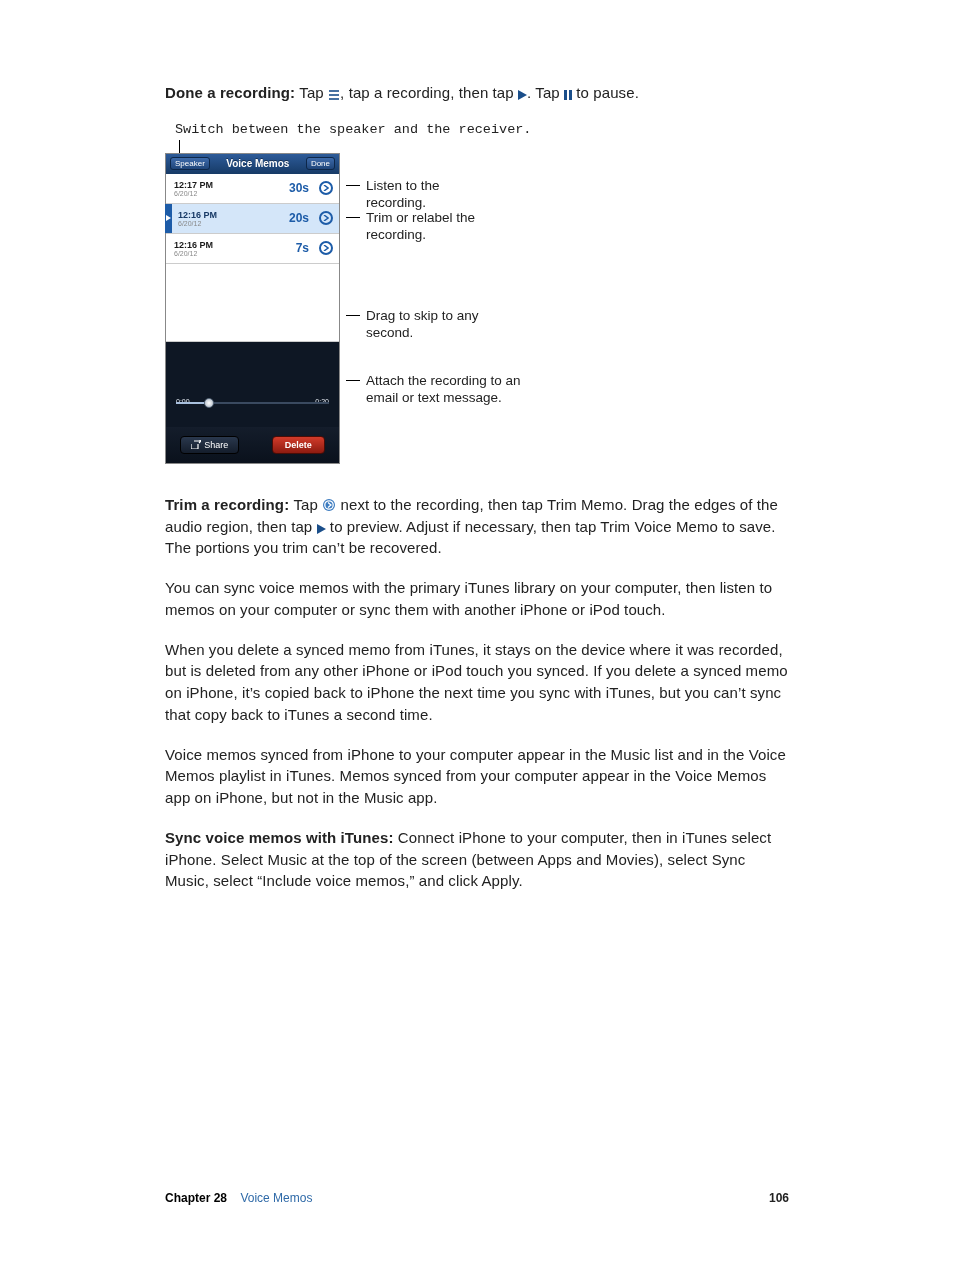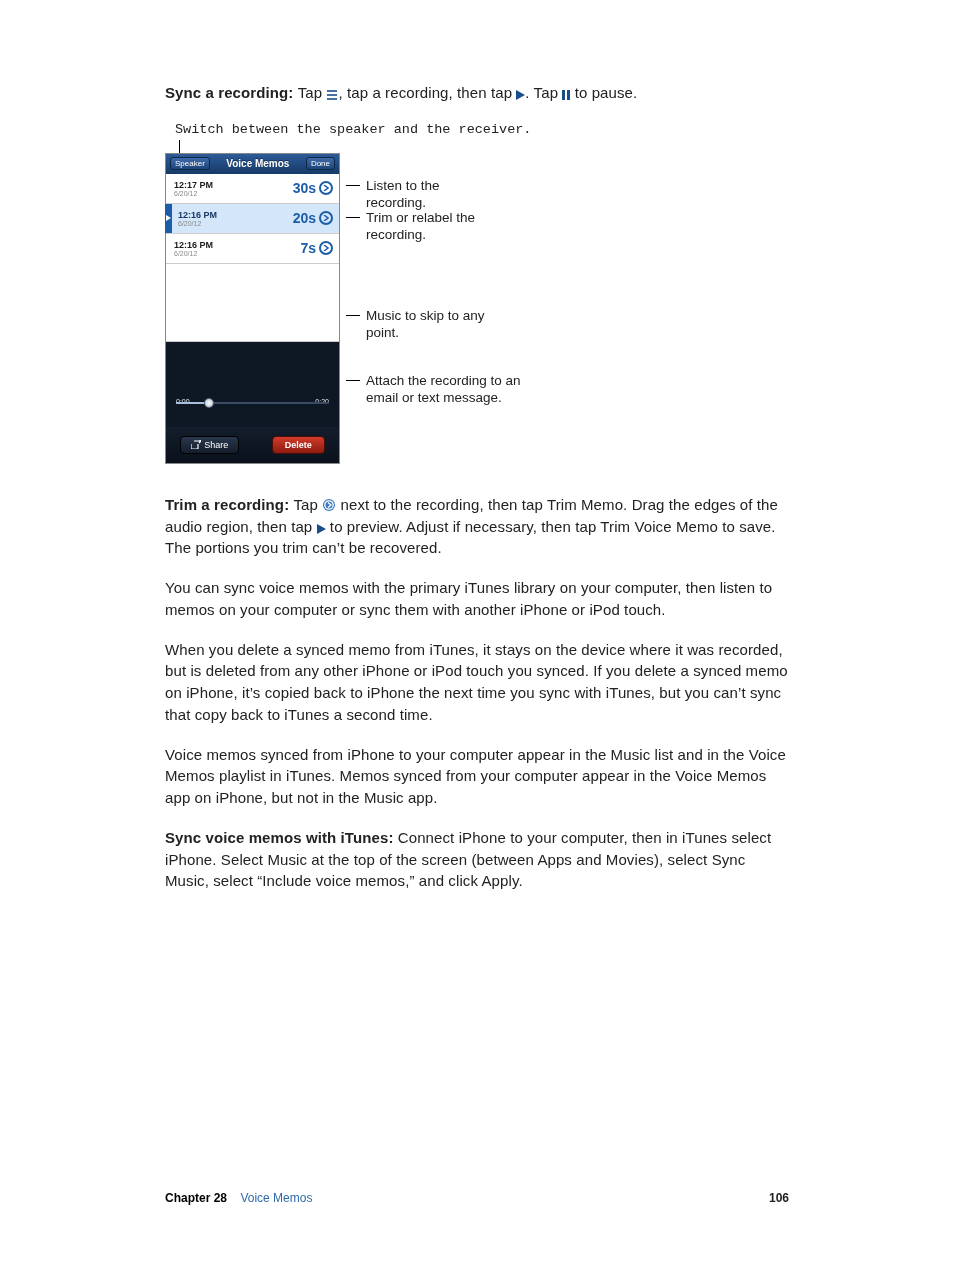--- a/index.html
+++ b/index.html
@@ -19,21 +19,21 @@
   .phone-header { height: 20px; background: linear-gradient(#2d5b99,#163a66); display:flex; align-items:center; justify-content:space-between; padding:0 4px; }
   .hbtn { font-size: 8px; color:#fff; padding:1px 4px; background: linear-gradient(#3d6aaa,#1f4579); border:1px solid #0d2749; border-radius:3px; }
   .htitle { font-size: 10px; color:#fff; font-weight:600; text-shadow:0 -1px 0 rgba(0,0,0,.4);}
   .memo-row { height:30px; border-bottom:1px solid #ccc; display:flex; align-items:center; padding:0 6px 0 8px; position:relative; background:#fff;}
   .memo-row.sel { background:#d4e6f9; }
   .play-indicator { position:absolute; left:-1px; top:0; bottom:0; width:7px; background:#1d5ca8; display:flex; align-items:center; justify-content:center;}
   .memo-main { flex:1; }
   .memo-time { font-size:9px; font-weight:700; color:#1a1a1a; }
   .memo-row.sel .memo-time { color:#183a66;}
   .memo-date { font-size:7px; color:#888; }
-  .memo-dur { font-size:14px; color:#1d5ca8; margin-right:3px; font-weight:600;}
+  .memo-dur { font-size:12px; color:#1d5ca8; margin-right:10px; font-weight:600;}
   .disc-btn { width:14px; height:14px; border-radius:50%; border:2px solid #1d5ca8; display:flex; align-items:center; justify-content:center; }
   .empty-space { height:78px; border-bottom:1px solid #ccc; background:#fff;}
   .scrub-area { height:85px; background:#0e1724; position:relative; }
   .scrub-bar { position:absolute; left:10px; right:10px; top:60px; }
   .scrub-track { height:2px; background:#3a4a60; position:relative; }
   .scrub-fill { position:absolute; left:0; top:0; height:2px; width:18%; background:#a8c0de;}
   .scrub-knob { position:absolute; left:18%; top:-4px; width:10px; height:10px; border-radius:50%; background:radial-gradient(#fff,#a8b4c2); border:1px solid #5a6a7c; }
   .scrub-t { position:absolute; top:56px; font-size:7px; color:#e0e6ee; }
   .bottom-bar { height:36px; background: linear-gradient(#141d2b,#0a111c); display:flex; align-items:center; justify-content:space-around; padding:0 6px;gap:16px;}
   .share-btn { font-size:9px; color:#fff; padding:3px 10px; background:linear-gradient(#2a384d,#141d2b); border:1px solid #000; border-radius:4px; display:flex; align-items:center; gap:3px;}
@@ -57,21 +57,21 @@
 
   
   svg { display:block; }
 </style>
 </head>
 <body>
 
 <div class="page">
 
   <p class="body-text para">
-    <span class="bold">Sync a recording:  </span><span>Tap </span><span class="inline-icon"><svg width="12" height="10">
+    <span class="bold">Done a recording:  </span><span>Tap </span><span class="inline-icon"><svg width="12" height="10">
           <g stroke="#1a4e8a" stroke-width="1.6">
             <line x1="1" y1="1" x2="11" y2="1"></line>
             <line x1="1" y1="5" x2="11" y2="5"></line>
             <line x1="1" y1="9" x2="11" y2="9"></line>
           </g>
         </svg></span><span>, tap a recording, then tap </span><span class="inline-icon"><svg width="9" height="10">
           <polygon points="0,0 9,5 0,10" fill="#1a4e8a"></polygon>
         </svg></span><span>. Tap </span><span class="inline-icon"><svg width="8" height="10">
           <rect x="0" y="0" width="3" height="10" fill="#1a4e8a"></rect>
           <rect x="5" y="0" width="3" height="10" fill="#1a4e8a"></rect>
@@ -166,21 +166,21 @@
         <div class="callout" style="top:25px;">
           <div class="cline" style="width:14px;"></div>
           <div class="ctext" style="width:120px;">Listen to the recording.</div>
         </div>
         <div class="callout" style="top:57px;">
           <div class="cline" style="width:14px;"></div>
           <div class="ctext" style="width:150px;">Trim or relabel the recording.</div>
         </div>
         <div class="callout" style="top:155px;">
           <div class="cline" style="width:14px;"></div>
-          <div class="ctext" style="width:120px;">Music to skip to any point.</div>
+          <div class="ctext" style="width:120px;">Drag to skip to any second.</div>
         </div>
         <div class="callout" style="top:220px;">
           <div class="cline" style="width:14px;"></div>
           <div class="ctext" style="width:160px;">Attach the recording to an email or text message.</div>
         </div>
       </div>
     </div>
   </div>
 
   <p class="body-text para">

